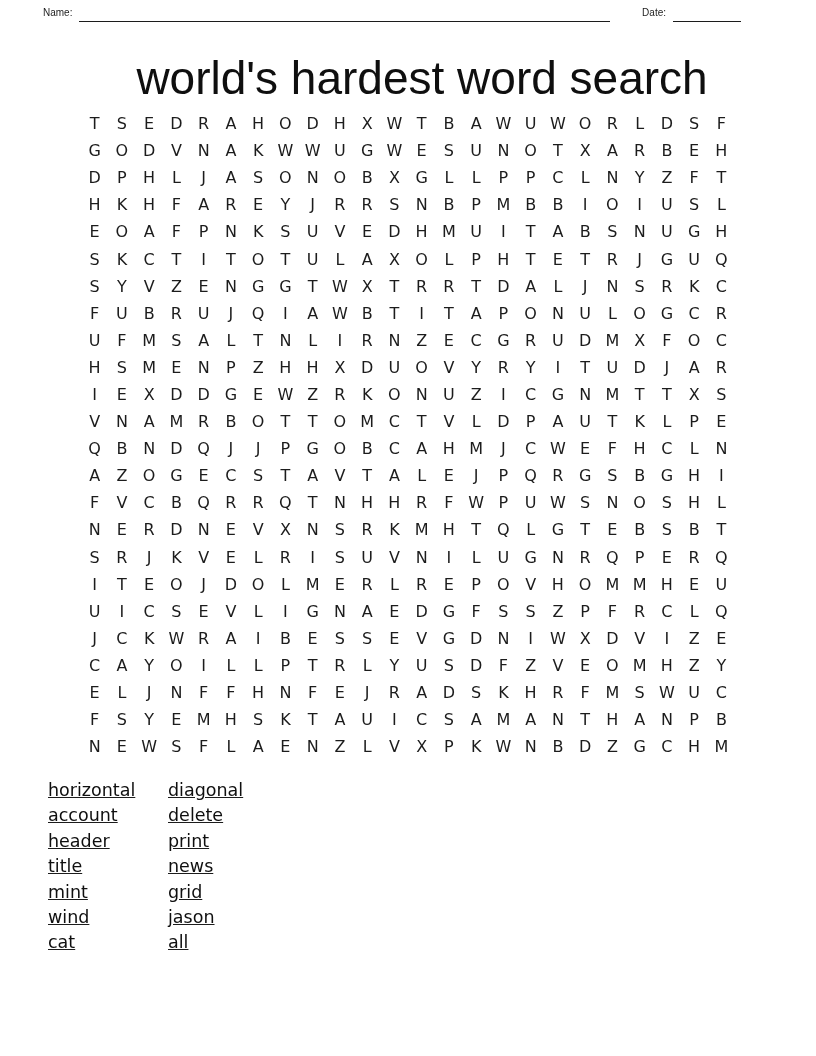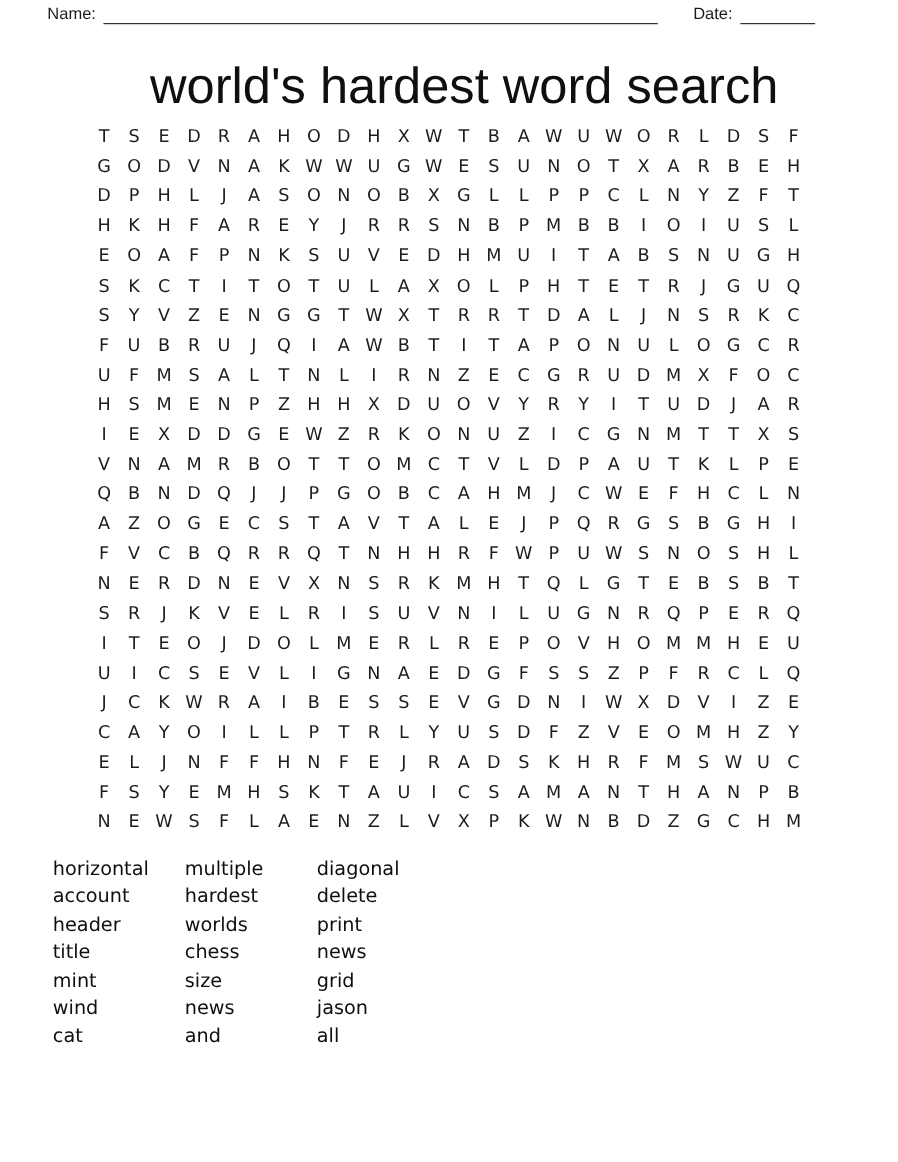--- a/index.html
+++ b/index.html
@@ -16,21 +16,21 @@
   
   .header-row {
     position: absolute;
     top: 2px;
     left: 43px;
     right: 75px;
     height: 20px;
     display: flex;
     align-items: flex-end;
     font-family: "Liberation Sans", sans-serif;
-    font-size: 15px;
+    font-size: 10px;
     color: #1c1c1c;
   }
   .hdr-label { white-space: nowrap; line-height: 18px; }
   .blank-line {
     border-bottom: 1.6px solid #1c1c1c;
     height: 14px;
     margin-bottom: 0px;
   }
   .name-line { flex: 1 1 auto; margin-left: 7px; margin-right: 32px; }
   .date-line { width: 68px; margin-left: 7px; }
@@ -68,21 +68,21 @@
     color: #1c1c1c;
   }
 
   
   .words {
     position: absolute;
     top: 778px;
     left: 48px;
     display: flex;
   }
-  .word-col { width: 120px; }
+  .word-col { width: 120px; text-decoration: underline; }
   .word {
     font-size: 17.5px;
     line-height: 25.4px;
     color: #0f0f0f;
     white-space: nowrap;
   }
 </style>
 </head>
 <body>
 
@@ -728,29 +728,20 @@
       <div class="word-col">
         <div class="word">horizontal</div>
         <div class="word">account</div>
         <div class="word">header</div>
         <div class="word">title</div>
         <div class="word">mint</div>
         <div class="word">wind</div>
         <div class="word">cat</div>
       </div>
       <div class="word-col">
-        <div class="word">multiple</div>
-        <div class="word">hardest</div>
-        <div class="word">worlds</div>
-        <div class="word">chess</div>
-        <div class="word">size</div>
-        <div class="word">news</div>
-        <div class="word">and</div>
-      </div>
-      <div class="word-col">
         <div class="word">diagonal</div>
         <div class="word">delete</div>
         <div class="word">print</div>
         <div class="word">news</div>
         <div class="word">grid</div>
         <div class="word">jason</div>
         <div class="word">all</div>
       </div>
     </div>
 

